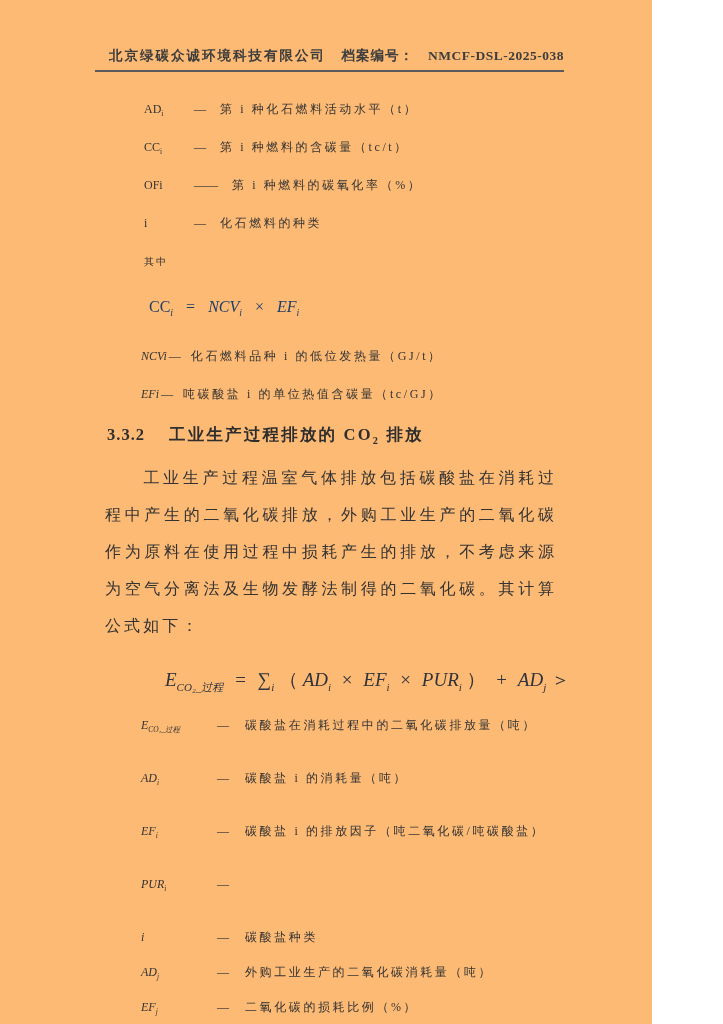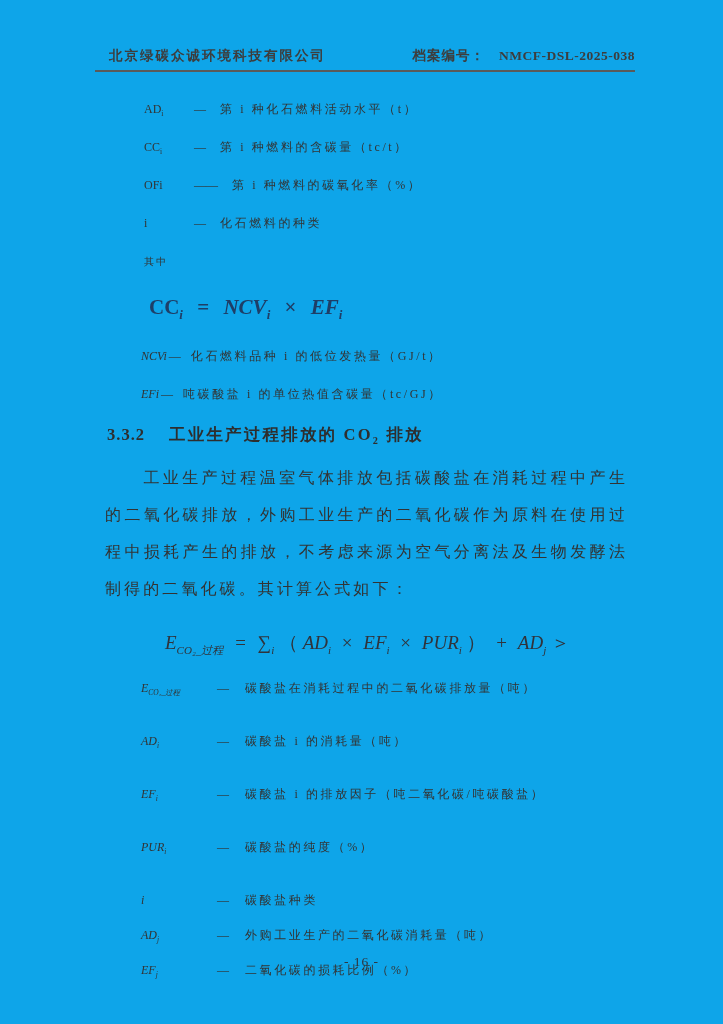--- a/index.html
+++ b/index.html
@@ -1,19 +1,19 @@
 <!DOCTYPE html>
 <html><head>
 <meta charset="utf-8">
 <style>
   html,body{margin:0;padding:0;background:#ffffff;}
   .page{
     position:relative;
-    width:723px;height:1024px;
-    background:#0ea5e9;
+    width:652px;height:1024px;
+    background:#fdba74;
     font-family:"Liberation Serif", serif;
     color:#333333;
     overflow:hidden;
   }
   
   .header{
     position:absolute;left:95px;right:88px;top:47px;
     display:flex;justify-content:space-between;align-items:flex-end;
     border-bottom:2px solid #5a5a5a;
     padding-bottom:5px;
@@ -27,21 +27,21 @@
   .def-row{display:flex;align-items:center;line-height:38px;font-size:12px;}
   .defs1{margin-left:39px;}
   .defs1 .term{width:50px;flex:none;}
   .def-row .dash{flex:none;margin-right:14px;letter-spacing:0;}
   .def-row .desc{letter-spacing:2.6px;white-space:nowrap;}
   sub{font-size:62%;line-height:0;}
   .among{margin-left:39px;margin-top:5px;line-height:30px;font-size:10px;letter-spacing:2px;}
   
   .formula1{
     margin-left:44px;margin-top:12px;height:36px;line-height:36px;
-    font-size:21px;font-weight:bold;white-space:nowrap;
+    font-size:16px;font-weight:normal;white-space:nowrap;
   }
   .formula1 .op{margin:0 9px;}
   .f-italic{font-style:italic;}
   
   .defs1b{margin-left:36px;margin-top:12px;}
   .defs1b .def-row .term{flex:none;font-style:italic;}
   .defs1b .def-row .dash{margin-left:2px;margin-right:10px;}
   
   .heading{
     margin-left:2px;margin-top:8px;line-height:28px;
@@ -171,36 +171,34 @@
         <span class="desc">碳酸盐 i 的消耗量（吨）</span>
       </div>
       <div class="def-row">
         <span class="term"><span>EF</span><sub>i</sub></span>
         <span class="dash">—</span>
         <span class="desc">碳酸盐 i 的排放因子（吨二氧化碳/吨碳酸盐）</span>
       </div>
       <div class="def-row">
         <span class="term"><span>PUR</span><sub>i</sub></span>
         <span class="dash">—</span>
-        <span class="desc">碳酸盐的纯度（%）</span>
       </div>
       <div class="def-row tight">
         <span class="term"><span>i</span><sub></sub></span>
         <span class="dash">—</span>
         <span class="desc">碳酸盐种类</span>
       </div>
       <div class="def-row tight">
         <span class="term"><span>AD</span><sub>j</sub></span>
         <span class="dash">—</span>
         <span class="desc">外购工业生产的二氧化碳消耗量（吨）</span>
       </div>
       <div class="def-row tight">
         <span class="term"><span>EF</span><sub>j</sub></span>
         <span class="dash">—</span>
         <span class="desc">二氧化碳的损耗比例（%）</span>
       </div>
     </div>
 
   </div>
 
-  <div class="footer">- 16 -</div>
 
 </div>
 
 </body></html>

